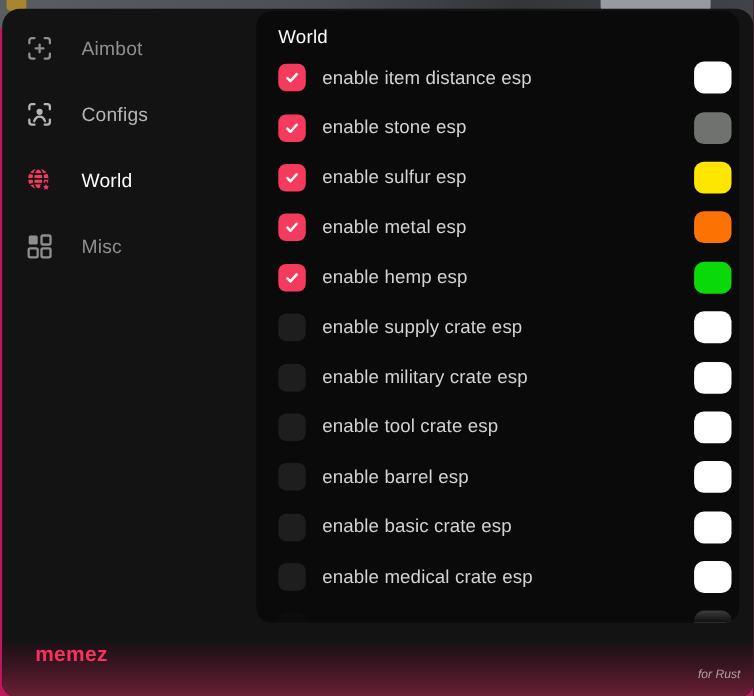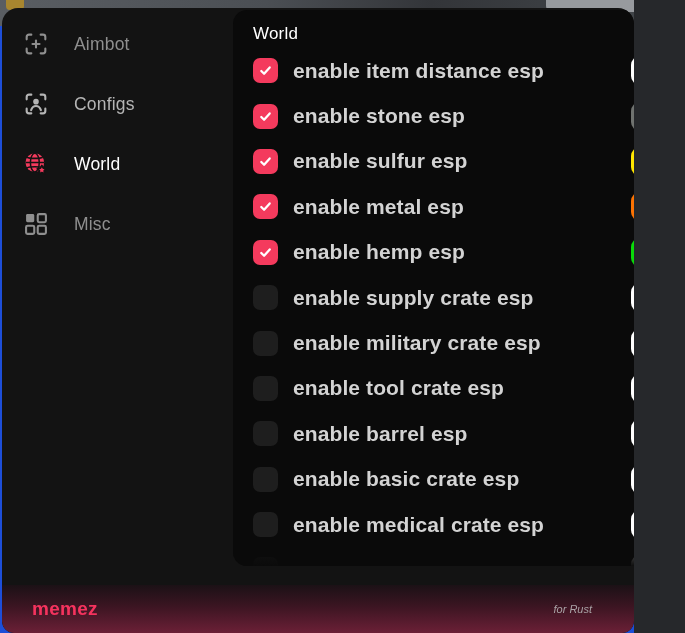--- a/index.html
+++ b/index.html
@@ -1,17 +1,17 @@
 <!DOCTYPE html>
 <html><head>
 <meta charset="utf-8">
 <style>
   html,body{margin:0;padding:0;background:#26282b;}
   body{width:685px;height:633px;font-family:"Liberation Sans",sans-serif;-webkit-font-smoothing:antialiased;}
-  .screen{position:relative;width:634px;height:633px;overflow:hidden;background:#1d4ed8;}
+  .screen{position:relative;width:685px;height:633px;overflow:hidden;background:#be185d;}
 
   
   .game-strip{position:absolute;top:0;left:0;right:0;height:26px;
     background:linear-gradient(90deg,#5a5e63 0%,#4b4f54 42%,#333539 68%,#404448 100%);}
   .hud-light{position:absolute;top:0;left:546px;width:100px;height:12px;background:#979a9e;border-radius:0 0 6px 6px;}
   .hud-yellow{position:absolute;top:0;left:6px;width:18px;height:10px;background:#a8862f;border-radius:0 0 4px 4px;}
 
   .window{position:absolute;left:2px;right:0;top:8px;bottom:0;background:#131313;
     border-radius:16px 16px 12px 12px;overflow:hidden;}
 
@@ -27,30 +27,30 @@
   .tone-active{color:#ffffff;font-weight:500;}
 
   
   .card{position:absolute;left:231px;top:2px;width:439px;height:556px;background:#0a0a0a;
     border-radius:14px;overflow:hidden;}
   .card-title{margin:14px 0 4px 20px;font-size:17px;font-weight:500;color:#fff;letter-spacing:.2px;}
   .row{height:45.4px;display:flex;align-items:center;padding:0 7px 0 20px;}
   .checkbox{width:25px;height:25px;border-radius:7px;background:#1e1e1e;flex:none;
     display:flex;align-items:center;justify-content:center;cursor:pointer;}
   .checkbox svg{width:15px;height:15px;}
-  .row .rlabel{margin-left:15px;font-size:21px;color:#d3d3d3;letter-spacing:.1px;white-space:nowrap;font-weight:bold;}
+  .row .rlabel{margin-left:15px;font-size:17px;color:#d3d3d3;letter-spacing:.1px;white-space:nowrap;}
   .swatch{margin-left:auto;width:34px;height:29px;border-radius:9px;flex:none;cursor:pointer;}
   .row.partial{opacity:.5;}
   .card-fade{position:absolute;left:0;right:0;bottom:0;height:22px;pointer-events:none;
     background:linear-gradient(180deg,rgba(10,10,10,0),rgba(10,10,10,.95));}
 
   
-  .brandbar{position:absolute;left:0;right:0;bottom:0;height:48px;display:flex;align-items:center;
-    padding:0 42px 0 30px;border-radius:0 0 12px 12px;
-    background:linear-gradient(180deg,#1b1116 0%,#3c1522 45%,#5c1c30 82%,#6b2036 100%);}
+  .brandbar{position:absolute;left:0;right:0;bottom:0;height:48px;display:flex;
+    padding:0 12px 0 30px;border-radius:0 0 12px 12px;
+    background:linear-gradient(180deg,#1b1116 0%,#3c1522 45%,#5c1c30 82%,#6b2036 100%);flex-direction:column;}
   .brand{font-size:19px;font-weight:700;letter-spacing:.3px;}
   .edition{margin-left:auto;font-size:11px;font-style:italic;font-weight:400;color:#a9a2a5;}
 </style>
 </head>
 <body>
 
 <div class="screen">
   <div class="game-strip">
     <div class="hud-light"></div>
     <div class="hud-yellow"></div>

